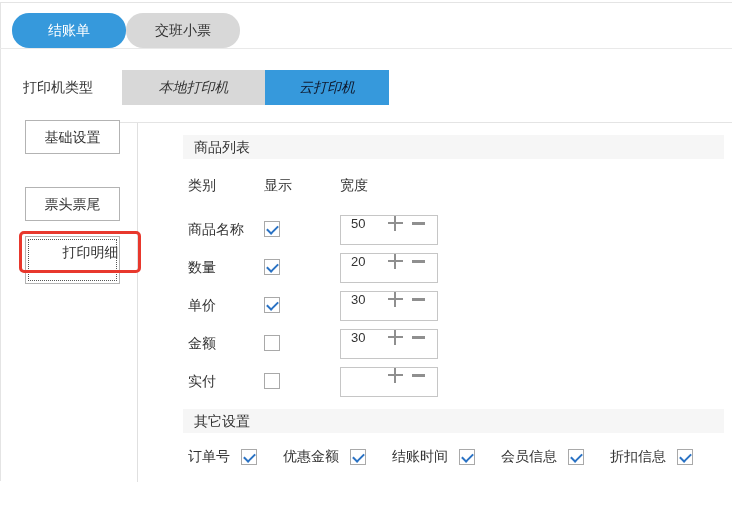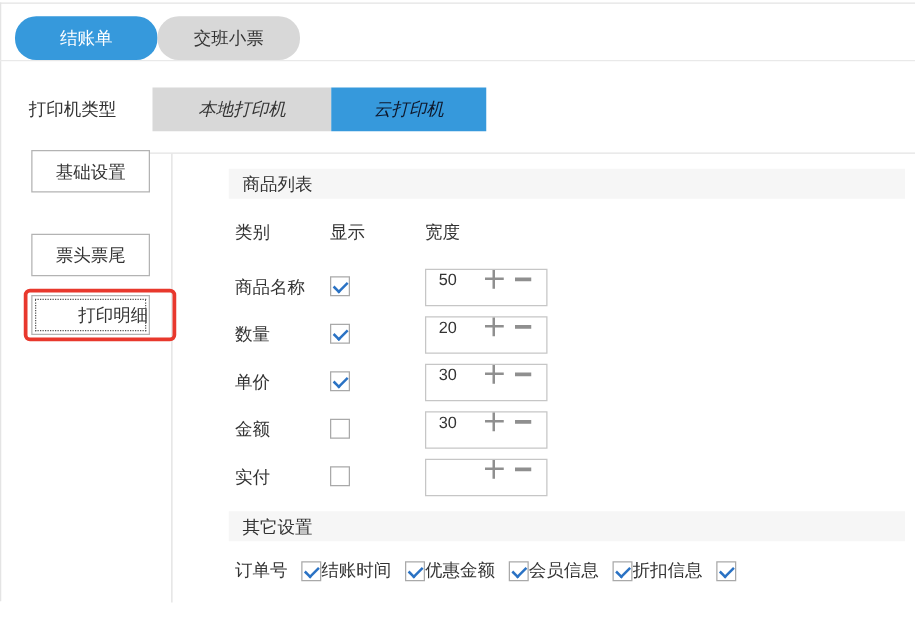--- a/index.html
+++ b/index.html
@@ -17,21 +17,21 @@
   .tab.active{background:var(--accent);color:#fff;}
 
   .printer-label{position:absolute;left:23px;top:70px;height:35px;line-height:35px;}
   .printer-buttons{position:absolute;left:122px;top:70px;display:flex;font-style:italic;}
   .ptn{width:143px;height:35px;line-height:35px;text-align:center;background:var(--inactive);cursor:pointer;}
   .ptn.active{width:124px;background:var(--accent);color:#0f172a;}
 
   .side-btn{position:absolute;left:25px;width:95px;height:34px;box-sizing:border-box;
             border:1px solid #b3b3b3;background:#fff;text-align:center;line-height:32px;cursor:pointer;}
   .sb1{top:120px;} .sb2{top:187px;}
-  .sb3{top:236px;height:32px;line-height:30px;outline:1px dotted #555;outline-offset:-4px;padding-left:36px;}
+  .sb3{top:236px;height:48px;line-height:30px;outline:1px dotted #555;outline-offset:-4px;padding-left:36px;}
   .ring{position:absolute;left:19px;top:231px;width:122px;height:42px;box-sizing:border-box;
         border:3px solid var(--highlight);border-radius:5px;pointer-events:none;z-index:3;}
 
   .main{position:absolute;left:168px;top:135px;width:541px;margin-left:15px;}
   .bar{height:24px;line-height:24px;background:#f6f6f6;padding-left:11px;box-sizing:border-box;}
   .bar2{margin-top:12px;}
   .cols{display:grid;grid-template-columns:76px 76px auto;margin:18px 0 0 5px;}
   .prow{display:grid;grid-template-columns:76px 76px auto;align-items:center;height:30px;margin:8px 0 0 5px;}
   .prow.first{margin-top:20px;}
 
@@ -43,21 +43,21 @@
   .stepper{display:flex;align-items:flex-start;width:98px;height:30px;box-sizing:border-box;
            border:1px solid #c6c6c6;background:#fff;padding-right:12px;}
   .sinput{flex:1;min-width:0;border:none;outline:none;padding:0 0 0 10px;background:transparent;
           font-family:"Liberation Sans",sans-serif;font-size:13px;color:#333;}
   .icon-plus{position:relative;width:15px;height:15px;flex:0 0 15px;margin-right:9px;cursor:pointer;}
   .icon-plus::before{content:"";position:absolute;left:0;top:6px;width:15px;height:2px;background:#8f8f8f;}
   .icon-plus::after{content:"";position:absolute;left:6px;top:0;width:2px;height:15px;background:#8f8f8f;}
   .icon-minus{position:relative;width:13px;height:15px;flex:0 0 13px;cursor:pointer;}
   .icon-minus::before{content:"";position:absolute;left:0;top:6px;width:13px;height:3px;background:#8f8f8f;}
 
-  .others{display:flex;align-items:flex-end;margin:15px 0 0 5px;}
+  .others{display:flex;align-items:flex-end;margin:15px 0 0 5px;gap:26px;}
   .oitem{display:flex;align-items:center;gap:11px;}
 </style>
 </head>
 <body>
 
 <div class="page">
   <div class="line top-line"></div>
   <div class="line left-line"></div>
   <div class="line tab-line"></div>
   <div class="line hsep"></div>
@@ -143,25 +143,25 @@
     <div class="bar bar2">
       <span>其它设置</span>
     </div>
 
     <div class="others">
       <div class="oitem">
         <span>订单号</span>
         <span class="cb checked"></span>
       </div>
       <div class="oitem">
-        <span>结账时间</span>
+        <span>优惠金额</span>
         <span class="cb checked"></span>
       </div>
       <div class="oitem">
-        <span>优惠金额</span>
+        <span>结账时间</span>
         <span class="cb checked"></span>
       </div>
       <div class="oitem">
         <span>会员信息</span>
         <span class="cb checked"></span>
       </div>
       <div class="oitem">
         <span>折扣信息</span>
         <span class="cb checked"></span>
       </div>

